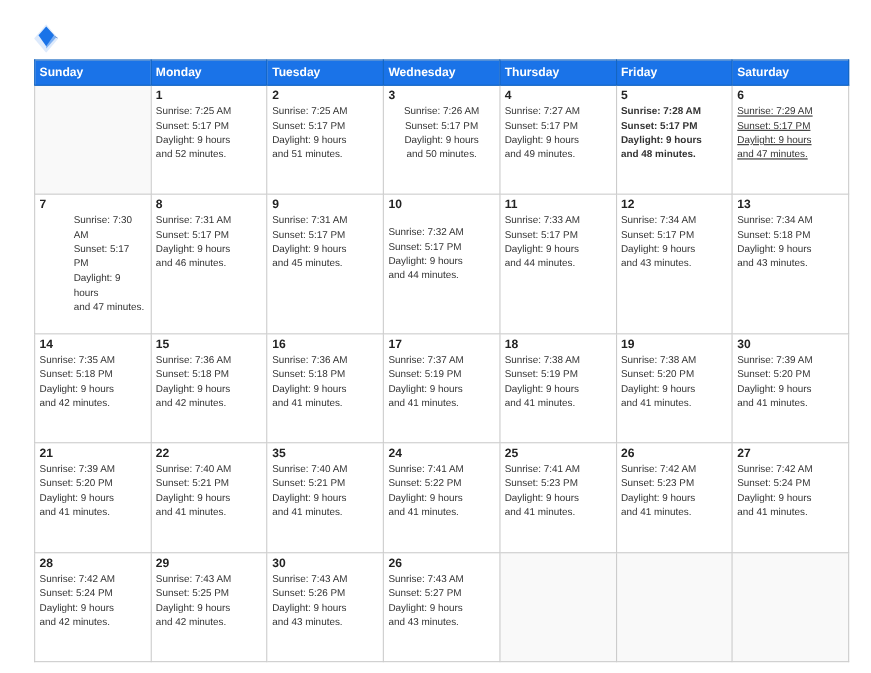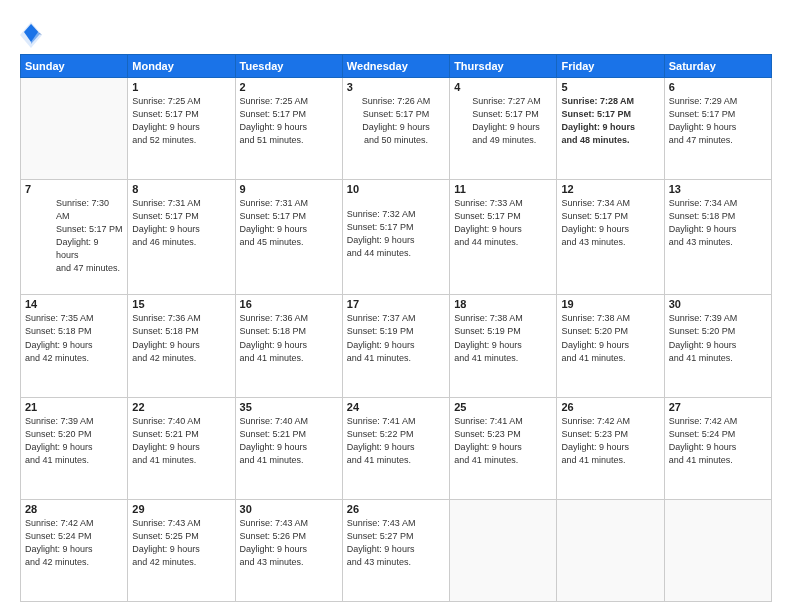--- a/index.html
+++ b/index.html
@@ -6,21 +6,21 @@
     body {
       font-family: Arial, sans-serif;
       background: #fff;
       width: 792px;
       height: 612px;
       overflow: hidden;
     }
     .page {
       width: 792px;
       height: 612px;
-      padding: 18px 20px 10px 20px;
+      padding: 18px 20px 10px 31px;
       display: flex;
       flex-direction: column;
     }
     .header {
       display: flex;
       align-items: flex-start;
       justify-content: space-between;
       margin-bottom: 6px;
     }
     .logo {
@@ -157,35 +157,35 @@
           </td>
           <td>
             <span class="day-num">3</span>
             <div class="cell-text" style="white-space: pre-line; text-align: center;">Sunrise: 7:26 AM
 Sunset: 5:17 PM
 Daylight: 9 hours
 and 50 minutes.</div>
           </td>
           <td>
             <span class="day-num">4</span>
-            <div class="cell-text" style="white-space: pre-line; margin-left: 18px;">Sunrise: 7:27 AM
+            <div class="cell-text" style="white-space: pre-line;">Sunrise: 7:27 AM
 Sunset: 5:17 PM
 Daylight: 9 hours
 and 49 minutes.</div>
           </td>
           <td>
             <span class="day-num">5</span>
             <div class="cell-text" style="white-space: pre-line; font-weight: bold;">Sunrise: 7:28 AM
 Sunset: 5:17 PM
 Daylight: 9 hours
 and 48 minutes.</div>
           </td>
           <td>
             <span class="day-num">6</span>
-            <div class="cell-text" style="white-space: pre-line;">Sunrise: 7:29 AM
+            <div class="cell-text" style="white-space: pre-line; text-decoration: underline;">Sunrise: 7:29 AM
 Sunset: 5:17 PM
 Daylight: 9 hours
 and 47 minutes.</div>
           </td>
         </tr>
         <tr>
           <td>
             <span class="day-num">7</span>
             <div class="cell-text" style="white-space: pre-line; margin-left: 31px;">Sunrise: 7:30 AM
 Sunset: 5:17 PM

